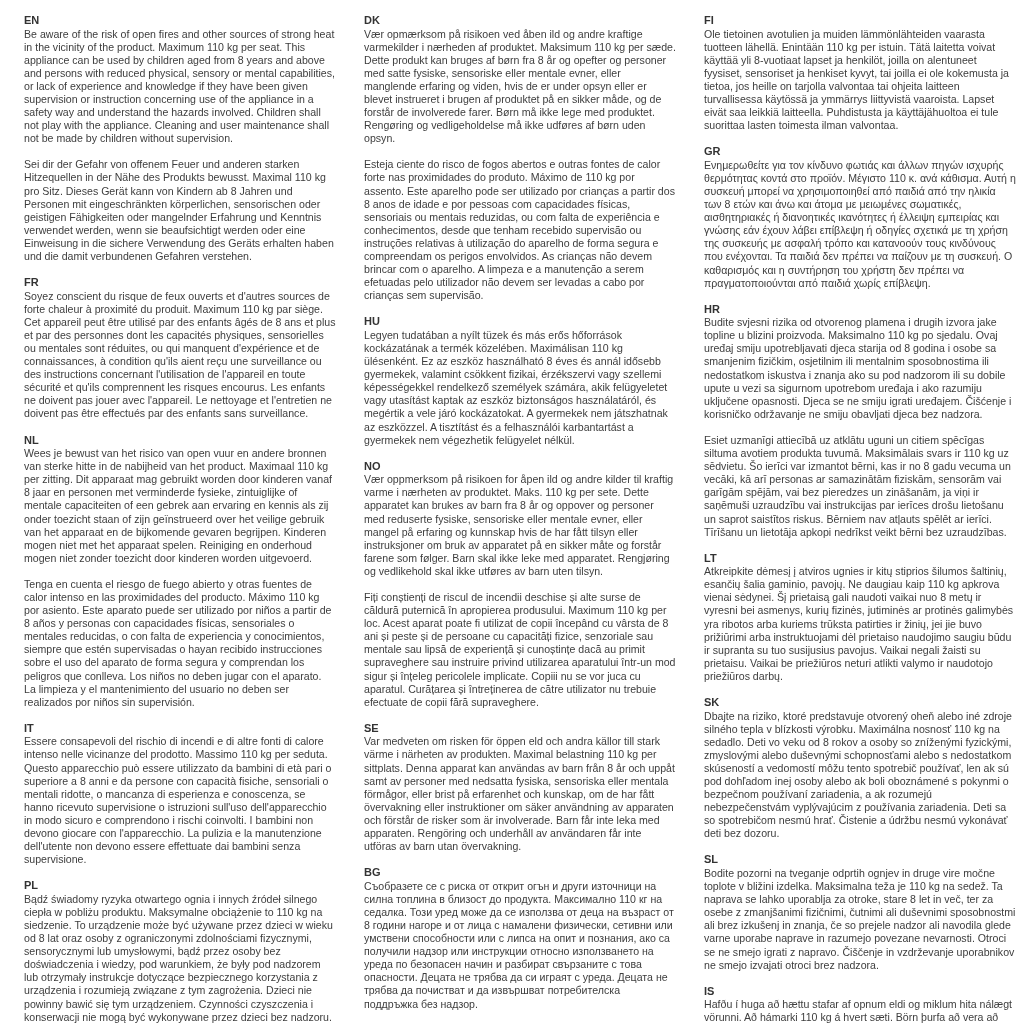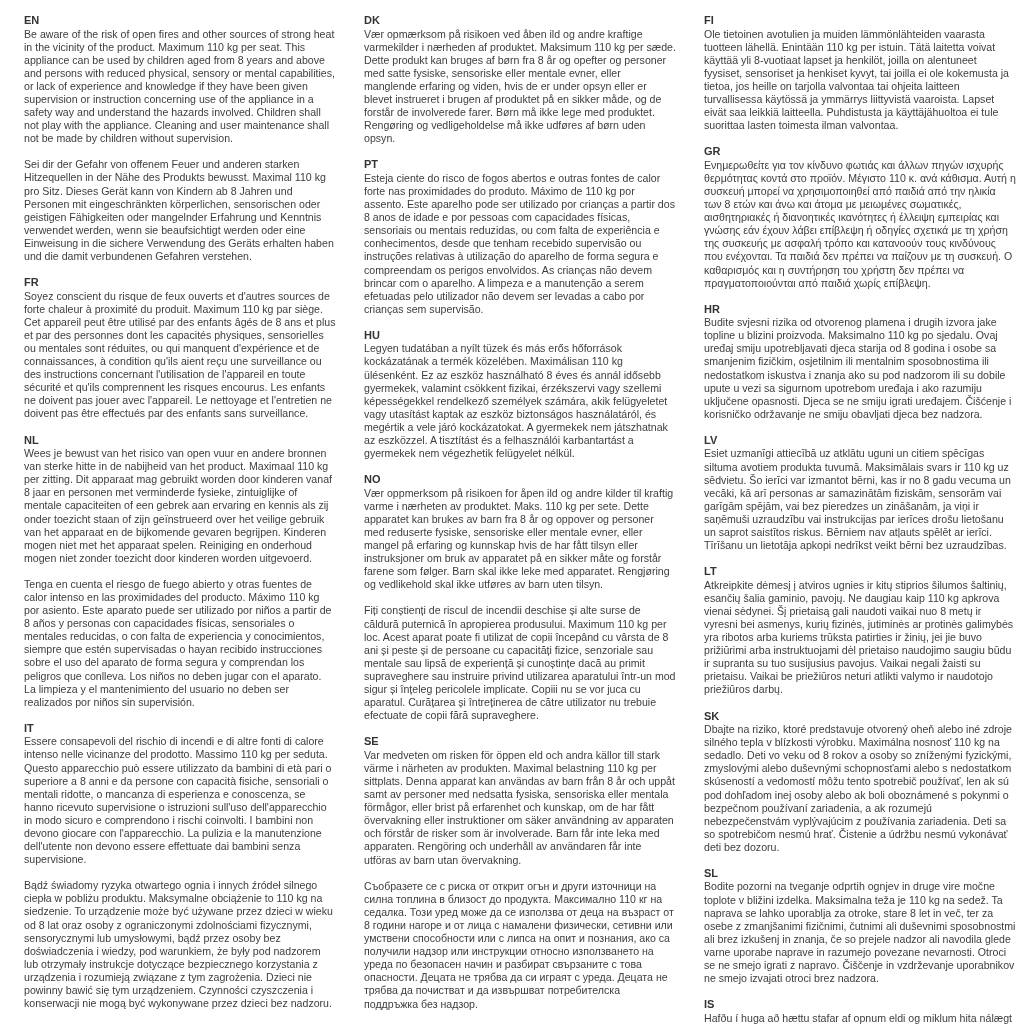--- a/index.html
+++ b/index.html
@@ -72,66 +72,66 @@
         <p lang="nl">Wees je bewust van het risico van open vuur en andere bronnen van sterke hitte in de nabijheid van het product. Maximaal 110 kg per zitting. Dit apparaat mag gebruikt worden door kinderen vanaf 8 jaar en personen met verminderde fysieke, zintuiglijke of mentale capaciteiten of een gebrek aan ervaring en kennis als zij onder toezicht staan of zijn geïnstrueerd over het veilige gebruik van het apparaat en de bijkomende gevaren begrijpen. Kinderen mogen niet met het apparaat spelen. Reiniging en onderhoud mogen niet zonder toezicht door kinderen worden uitgevoerd.</p>
       </section>
       <section>
         <p lang="es">Tenga en cuenta el riesgo de fuego abierto y otras fuentes de calor intenso en las proximidades del producto. Máximo 110 kg por asiento. Este aparato puede ser utilizado por niños a partir de 8 años y personas con capacidades físicas, sensoriales o mentales reducidas, o con falta de experiencia y conocimientos, siempre que estén supervisadas o hayan recibido instrucciones sobre el uso del aparato de forma segura y comprendan los peligros que conlleva. Los niños no deben jugar con el aparato. La limpieza y el mantenimiento del usuario no deben ser realizados por niños sin supervisión.</p>
       </section>
       <section>
         <h2>IT</h2>
         <p lang="it">Essere consapevoli del rischio di incendi e di altre fonti di calore intenso nelle vicinanze del prodotto. Massimo 110 kg per seduta. Questo apparecchio può essere utilizzato da bambini di età pari o superiore a 8 anni e da persone con capacità fisiche, sensoriali o mentali ridotte, o mancanza di esperienza e conoscenza, se hanno ricevuto supervisione o istruzioni sull'uso dell'apparecchio in modo sicuro e comprendono i rischi coinvolti. I bambini non devono giocare con l'apparecchio. La pulizia e la manutenzione dell'utente non devono essere effettuate dai bambini senza supervisione.</p>
       </section>
       <section>
+        <h2>PL</h2>
         <p lang="pl">Bądź świadomy ryzyka otwartego ognia i innych źródeł silnego ciepła w pobliżu produktu. Maksymalne obciążenie to 110 kg na siedzenie. To urządzenie może być używane przez dzieci w wieku od 8 lat oraz osoby z ograniczonymi zdolnościami fizycznymi, sensorycznymi lub umysłowymi, bądź przez osoby bez doświadczenia i wiedzy, pod warunkiem, że były pod nadzorem lub otrzymały instrukcje dotyczące bezpiecznego korzystania z urządzenia i rozumieją związane z tym zagrożenia. Dzieci nie powinny bawić się tym urządzeniem. Czynności czyszczenia i konserwacji nie mogą być wykonywane przez dzieci bez nadzoru.</p>
       </section>
     </div>
   <div class="col">
       <section>
         <h2>DK</h2>
         <p lang="dk">Vær opmærksom på risikoen ved åben ild og andre kraftige varmekilder i nærheden af produktet. Maksimum 110 kg per sæde. Dette produkt kan bruges af børn fra 8 år og opefter og personer med satte fysiske, sensoriske eller mentale evner, eller manglende erfaring og viden, hvis de er under opsyn eller er blevet instrueret i brugen af produktet på en sikker måde, og de forstår de involverede farer. Børn må ikke lege med produktet. Rengøring og vedligeholdelse må ikke udføres af børn uden opsyn.</p>
       </section>
       <section>
-        <h2>PT</h2>
         <p lang="pt">Esteja ciente do risco de fogos abertos e outras fontes de calor forte nas proximidades do produto. Máximo de 110 kg por assento. Este aparelho pode ser utilizado por crianças a partir dos 8 anos de idade e por pessoas com capacidades físicas, sensoriais ou mentais reduzidas, ou com falta de experiência e conhecimentos, desde que tenham recebido supervisão ou instruções relativas à utilização do aparelho de forma segura e compreendam os perigos envolvidos. As crianças não devem brincar com o aparelho. A limpeza e a manutenção a serem efetuadas pelo utilizador não devem ser levadas a cabo por crianças sem supervisão.</p>
       </section>
       <section>
         <h2>HU</h2>
         <p lang="hu">Legyen tudatában a nyílt tüzek és más erős hőforrások kockázatának a termék közelében. Maximálisan 110 kg ülésenként. Ez az eszköz használható 8 éves és annál idősebb gyermekek, valamint csökkent fizikai, érzékszervi vagy szellemi képességekkel rendelkező személyek számára, akik felügyeletet vagy utasítást kaptak az eszköz biztonságos használatáról, és megértik a vele járó kockázatokat. A gyermekek nem játszhatnak az eszközzel. A tisztítást és a felhasználói karbantartást a gyermekek nem végezhetik felügyelet nélkül.</p>
       </section>
       <section>
         <h2>NO</h2>
         <p lang="no">Vær oppmerksom på risikoen for åpen ild og andre kilder til kraftig varme i nærheten av produktet. Maks. 110 kg per sete. Dette apparatet kan brukes av barn fra 8 år og oppover og personer med reduserte fysiske, sensoriske eller mentale evner, eller mangel på erfaring og kunnskap hvis de har fått tilsyn eller instruksjoner om bruk av apparatet på en sikker måte og forstår farene som følger. Barn skal ikke leke med apparatet. Rengjøring og vedlikehold skal ikke utføres av barn uten tilsyn.</p>
       </section>
       <section>
         <p lang="ro">Fiți conștienți de riscul de incendii deschise și alte surse de căldură puternică în apropierea produsului. Maximum 110 kg per loc. Acest aparat poate fi utilizat de copii începând cu vârsta de 8 ani și peste și de persoane cu capacități fizice, senzoriale sau mentale sau lipsă de experiență și cunoștințe dacă au primit supraveghere sau instruire privind utilizarea aparatului într-un mod sigur și înțeleg pericolele implicate. Copiii nu se vor juca cu aparatul. Curățarea și întreținerea de către utilizator nu trebuie efectuate de copii fără supraveghere.</p>
       </section>
       <section>
         <h2>SE</h2>
         <p lang="se">Var medveten om risken för öppen eld och andra källor till stark värme i närheten av produkten. Maximal belastning 110 kg per sittplats. Denna apparat kan användas av barn från 8 år och uppåt samt av personer med nedsatta fysiska, sensoriska eller mentala förmågor, eller brist på erfarenhet och kunskap, om de har fått övervakning eller instruktioner om säker användning av apparaten och förstår de risker som är involverade. Barn får inte leka med apparaten. Rengöring och underhåll av användaren får inte utföras av barn utan övervakning.</p>
       </section>
       <section>
+        <h2>BG</h2>
         <p lang="bg">Съобразете се с риска от открит огън и други източници на силна топлина в близост до продукта. Максимално 110 кг на седалка. Този уред може да се използва от деца на възраст от 8 години нагоре и от лица с намалени физически, сетивни или умствени способности или с липса на опит и познания, ако са получили надзор или инструкции относно използването на уреда по безопасен начин и разбират свързаните с това опасности. Децата не трябва да си играят с уреда. Децата не трябва да почистват и да извършват потребителска поддръжка без надзор.</p>
       </section>
     </div>
   <div class="col">
       <section>
         <h2>FI</h2>
         <p lang="fi">Ole tietoinen avotulien ja muiden lämmönlähteiden vaarasta tuotteen lähellä. Enintään 110 kg per istuin. Tätä laitetta voivat käyttää yli 8-vuotiaat lapset ja henkilöt, joilla on alentuneet fyysiset, sensoriset ja henkiset kyvyt, tai joilla ei ole kokemusta ja tietoa, jos heille on tarjolla valvontaa tai ohjeita laitteen turvallisessa käytössä ja ymmärrys liittyvistä vaaroista. Lapset eivät saa leikkiä laitteella. Puhdistusta ja käyttäjähuoltoa ei tule suorittaa lasten toimesta ilman valvontaa.</p>
       </section>
       <section>
         <h2>GR</h2>
         <p lang="gr">Ενημερωθείτε για τον κίνδυνο φωτιάς και άλλων πηγών ισχυρής θερμότητας κοντά στο προϊόν. Μέγιστο 110 κ. ανά κάθισμα. Αυτή η συσκευή μπορεί να χρησιμοποιηθεί από παιδιά από την ηλικία των 8 ετών και άνω και άτομα με μειωμένες σωματικές, αισθητηριακές ή διανοητικές ικανότητες ή έλλειψη εμπειρίας και γνώσης εάν έχουν λάβει επίβλεψη ή οδηγίες σχετικά με τη χρήση της συσκευής με ασφαλή τρόπο και κατανοούν τους κινδύνους που ενέχονται. Τα παιδιά δεν πρέπει να παίζουν με τη συσκευή. Ο καθαρισμός και η συντήρηση του χρήστη δεν πρέπει να πραγματοποιούνται από παιδιά χωρίς επίβλεψη.</p>
       </section>
       <section>
         <h2>HR</h2>
         <p lang="hr">Budite svjesni rizika od otvorenog plamena i drugih izvora jake topline u blizini proizvoda. Maksimalno 110 kg po sjedalu. Ovaj uređaj smiju upotrebljavati djeca starija od 8 godina i osobe sa smanjenim fizičkim, osjetilnim ili mentalnim sposobnostima ili nedostatkom iskustva i znanja ako su pod nadzorom ili su dobile upute u vezi sa sigurnom upotrebom uređaja i ako razumiju uključene opasnosti. Djeca se ne smiju igrati uređajem. Čišćenje i korisničko održavanje ne smiju obavljati djeca bez nadzora.</p>
       </section>
       <section>
-        <h2>LV</h2>
         <p lang="lv">Esiet uzmanīgi attiecībā uz atklātu uguni un citiem spēcīgas siltuma avotiem produkta tuvumā. Maksimālais svars ir 110 kg uz sēdvietu. Šo ierīci var izmantot bērni, kas ir no 8 gadu vecuma un vecāki, kā arī personas ar samazinātām fiziskām, sensorām vai garīgām spējām, vai bez pieredzes un zināšanām, ja viņi ir saņēmuši uzraudzību vai instrukcijas par ierīces drošu lietošanu un saprot saistītos riskus. Bērniem nav atļauts spēlēt ar ierīci. Tīrīšanu un lietotāja apkopi nedrīkst veikt bērni bez uzraudzības.</p>
       </section>
       <section>
         <h2>LT</h2>
         <p lang="lt">Atkreipkite dėmesį į atviros ugnies ir kitų stiprios šilumos šaltinių, esančių šalia gaminio, pavojų. Ne daugiau kaip 110 kg apkrova vienai sėdynei. Šį prietaisą gali naudoti vaikai nuo 8 metų ir vyresni bei asmenys, kurių fizinės, jutiminės ar protinės galimybės yra ribotos arba kuriems trūksta patirties ir žinių, jei jie buvo prižiūrimi arba instruktuojami dėl prietaiso naudojimo saugiu būdu ir supranta su tuo susijusius pavojus. Vaikai negali žaisti su prietaisu. Vaikai be priežiūros neturi atlikti valymo ir naudotojo priežiūros darbų.</p>
       </section>
       <section>
         <h2>SK</h2>
         <p lang="sk">Dbajte na riziko, ktoré predstavuje otvorený oheň alebo iné zdroje silného tepla v blízkosti výrobku. Maximálna nosnosť 110 kg na sedadlo. Deti vo veku od 8 rokov a osoby so zníženými fyzickými, zmyslovými alebo duševnými schopnosťami alebo s nedostatkom skúseností a vedomostí môžu tento spotrebič používať, len ak sú pod dohľadom inej osoby alebo ak boli oboznámené s pokynmi o bezpečnom používaní zariadenia, a ak rozumejú nebezpečenstvám vyplývajúcim z používania zariadenia. Deti sa so spotrebičom nesmú hrať. Čistenie a údržbu nesmú vykonávať deti bez dozoru.</p>
       </section>

